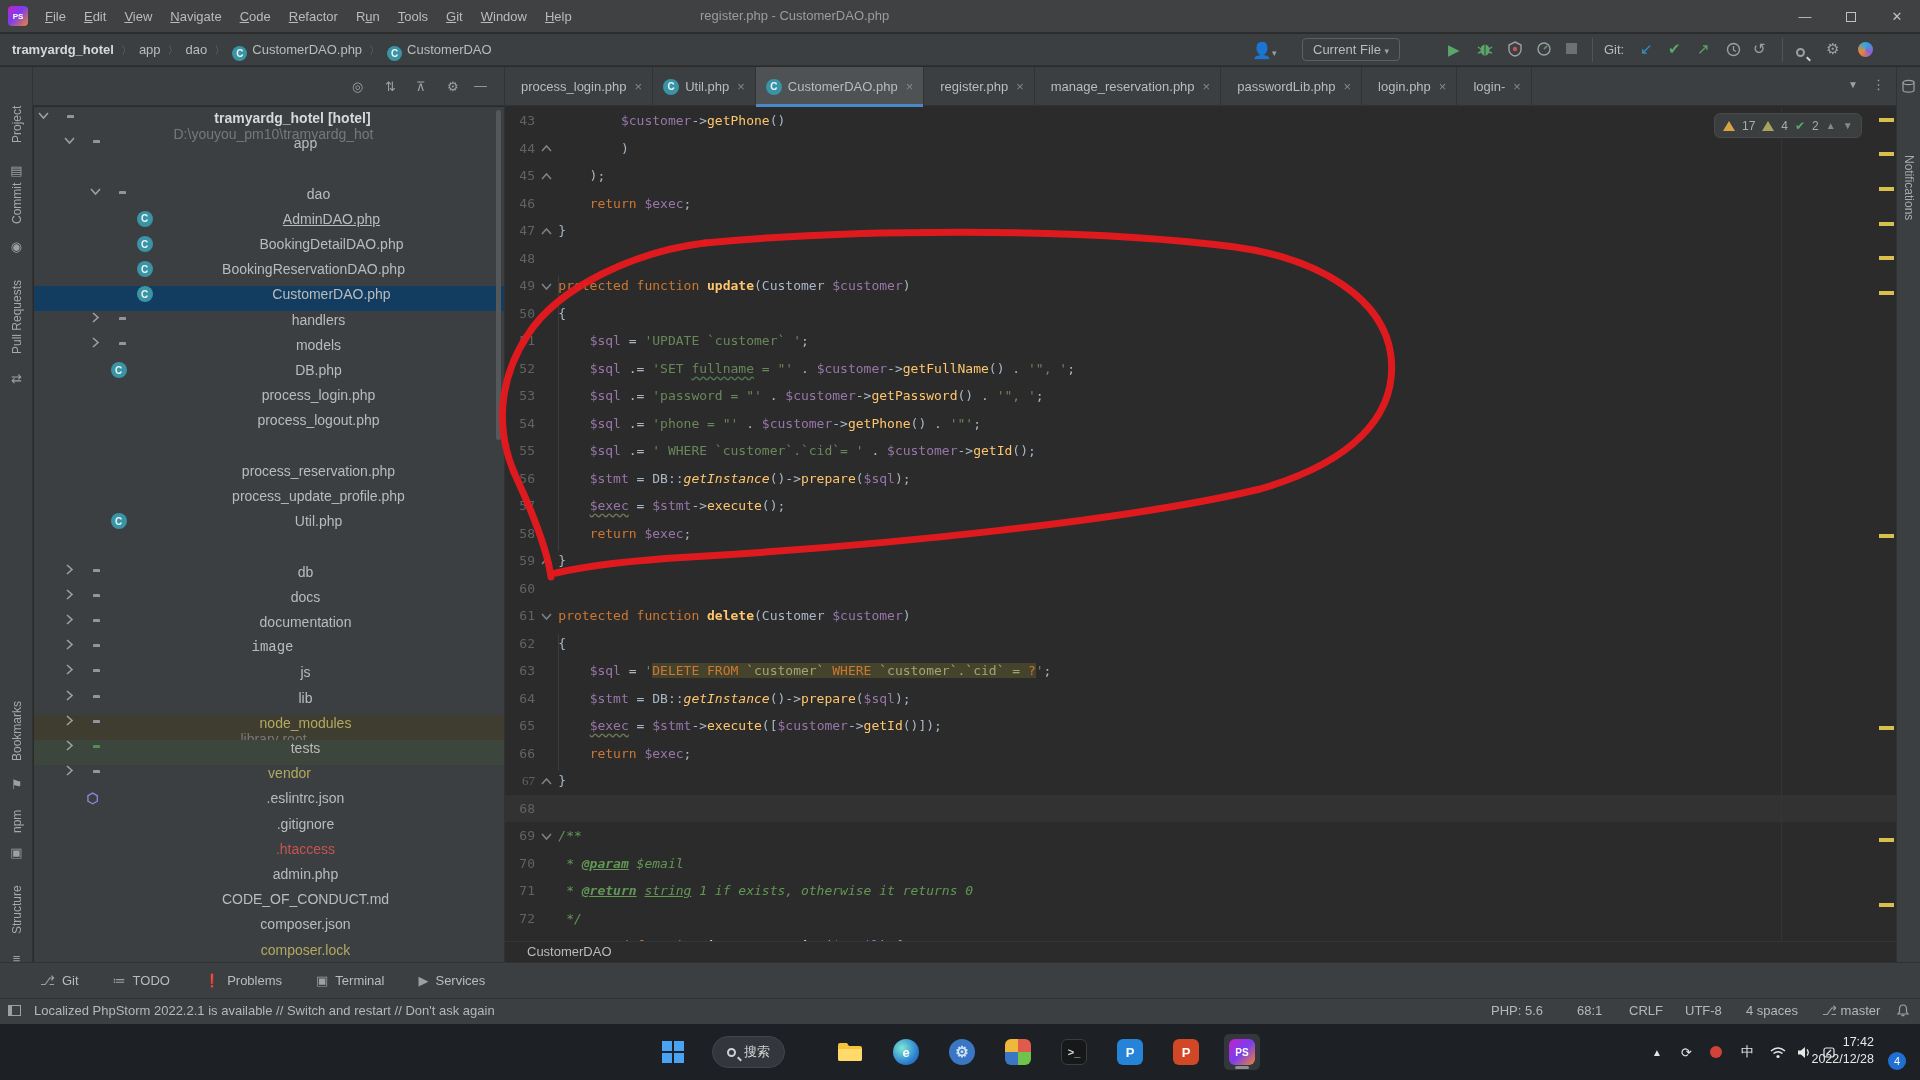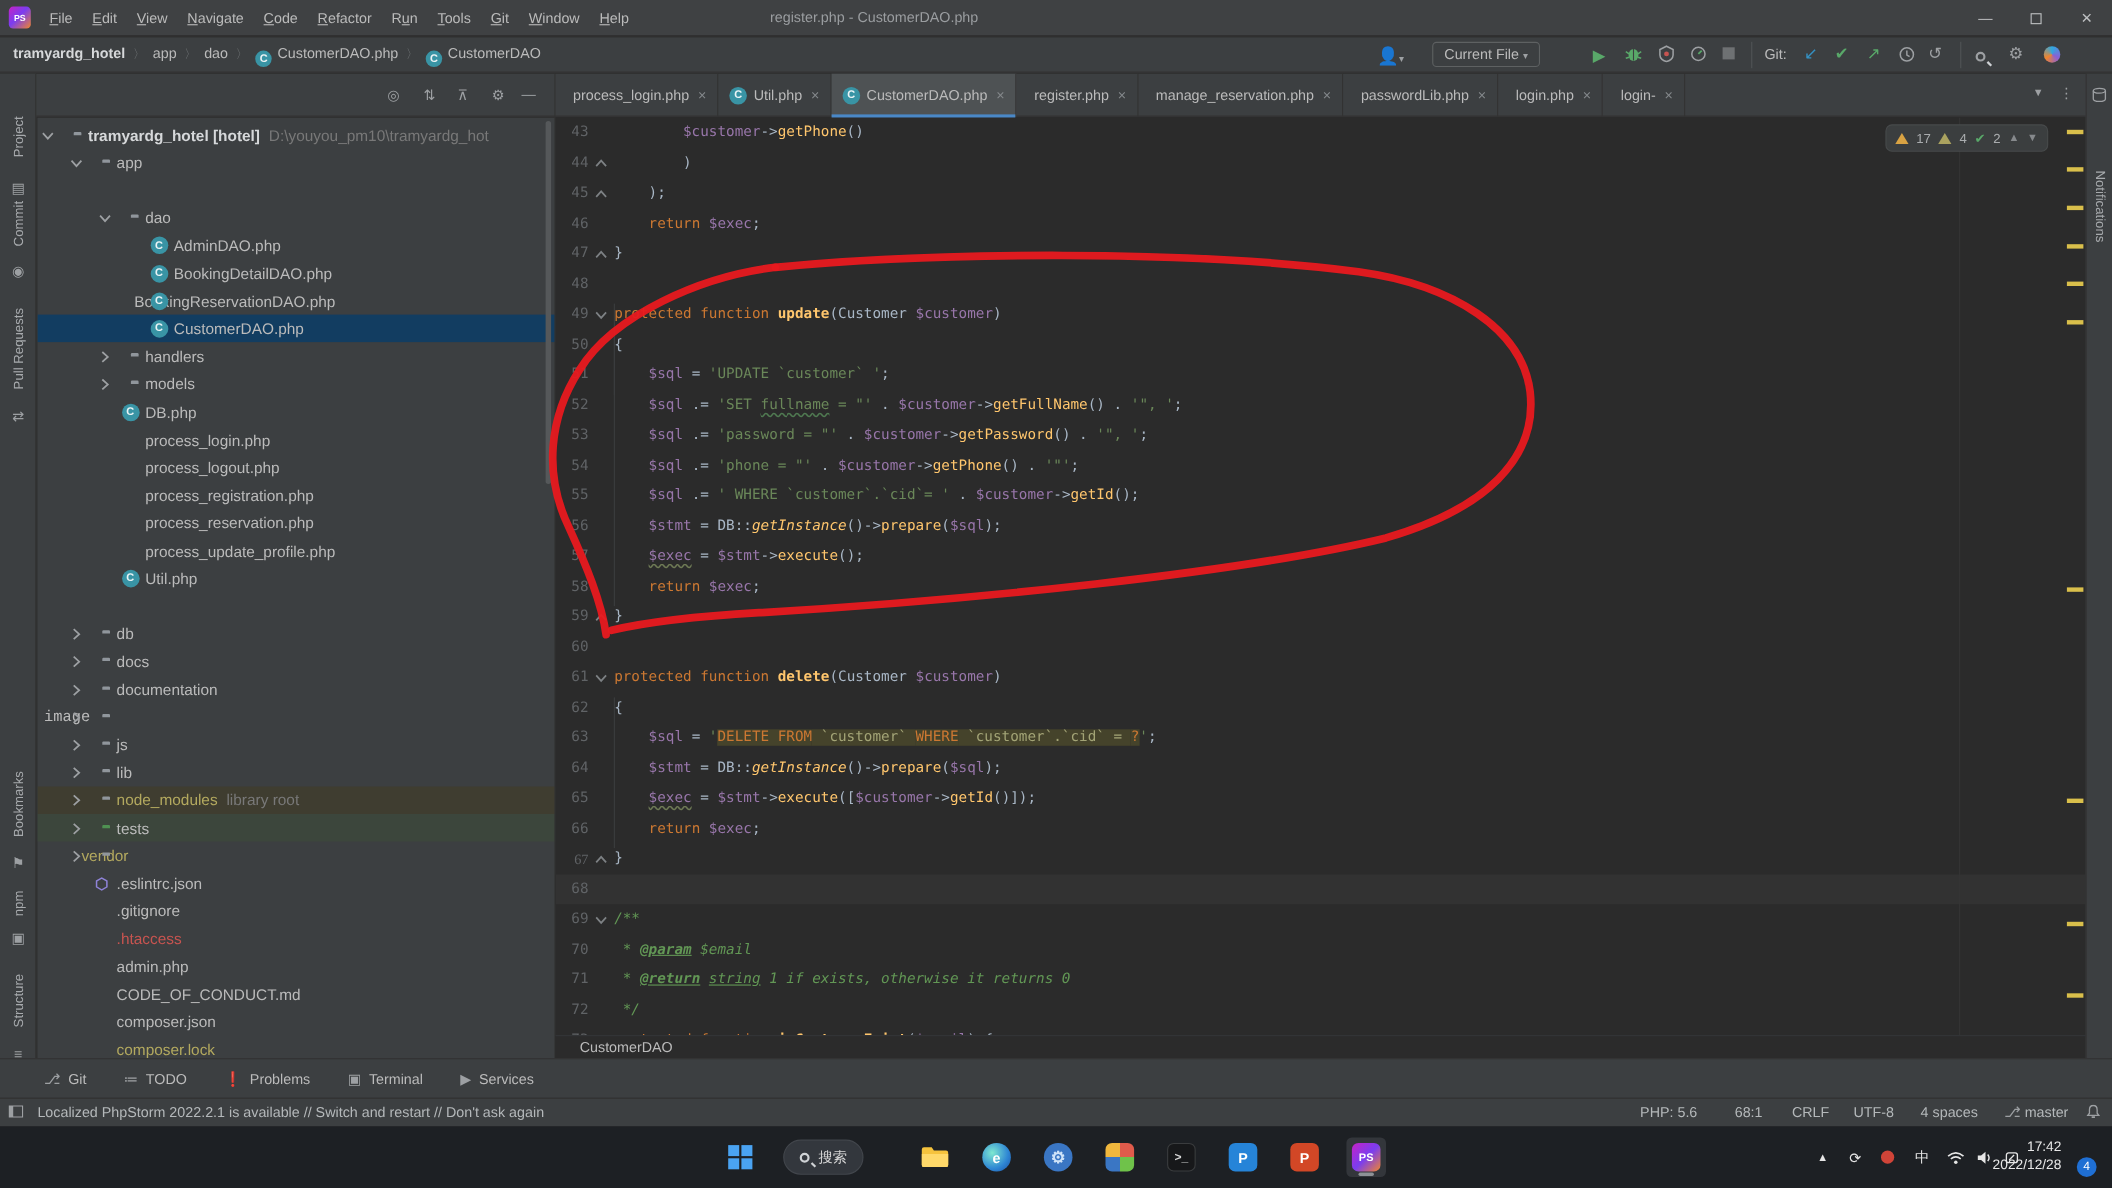--- a/index.html
+++ b/index.html
@@ -36,21 +36,21 @@
     clip-path:polygon(0 0,70% 0,100% 28%,100% 100%,0 100%); }
   .pageico i { position:absolute; left:-2px; bottom:0px; background:#9070c8; color:#fff; font-style:normal; font-size:6px; font-weight:bold; line-height:7px; padding:0 1px; border-radius:1px; }
   
   #lstripe { left:0; top:67px; width:33px; height:895px; background:#3c3f41; border-right:1px solid #323232; }
   .vlabel { writing-mode:vertical-rl; transform:rotate(180deg); color:#a7aaad; font-size:12px; }
   .vlabel-r { writing-mode:vertical-rl; color:#a7aaad; font-size:12px; }
   .stripeico { color:#9da0a3; font-size:13px; }
   
   #ptree { left:34px; top:107px; width:471px; height:855px; background:#3c3f41; overflow:hidden; }
   #treepanel-border { left:504px; top:67px; width:1px; height:895px; background:#323232; }
-  .trow { position:absolute; left:0; width:471px; height:25px; display:flex; align-items:center; font-size:14px; color:#bbbbbb; white-space:nowrap; }
+  .trow { position:absolute; left:0; width:471px; height:25px; display:flex; align-items:center; font-size:14px; color:#bbbbbb; white-space:nowrap;flex-direction:column; }
   .trow .lbl { margin-left:6px; }
   .chev { position:absolute; width:10px; height:10px; }
   .ticon { position:absolute; width:17px; height:16px; display:flex; align-items:center; justify-content:center; }
   .folder { width:15px; height:11px; background:#90969c; border-radius:1px; position:relative; }
   .folder::before { content:""; position:absolute; top:-3px; left:0; width:7px; height:3px; background:#90969c; border-radius:1px 1px 0 0; }
   .folder.green, .folder.green::before { background:#4f9152; }
   .classico { width:16px; height:16px; border-radius:50%; background:#3994a5; color:#eaf4f6; font-size:10px; font-weight:bold; display:flex; align-items:center; justify-content:center; }
   .hexico { color:#8f83d8; font-size:14px; font-weight:bold; }
   .mdb { background:#3e9cc0; color:#fff; font-size:6px; font-weight:bold; padding:0 1px; border-radius:1px; }
   .flame { width:10px; height:13px; background:linear-gradient(160deg,#e06c35,#c03540); border-radius:60% 0 55% 55%; transform:rotate(18deg); }
@@ -275,21 +275,21 @@
         <span><span class="folder"></span></span>
       </span>
       <span class="lbl" style="margin-left: 98px;">dao</span>
     </div>
     <div class="trow" style="top: 103.8px;">
       <span class="ticon" style="left: 102px;">
         <span>
           <span class="classico">C</span>
         </span>
       </span>
-      <span class="lbl" style="margin-left: 124px;">AdminDAO.php</span>
+      <span class="lbl" style="margin-left: 124px; text-decoration: underline;">AdminDAO.php</span>
     </div>
     <div class="trow" style="top: 129px;">
       <span class="ticon" style="left: 102px;">
         <span>
           <span class="classico">C</span>
         </span>
       </span>
       <span class="lbl" style="margin-left: 124px;">BookingDetailDAO.php</span>
     </div>
     <div class="trow" style="top: 154.2px;">
@@ -342,26 +342,20 @@
       <span class="ticon" style="left: 76px;">
         <span><span class="pageico"><i>PHP</i></span></span>
       </span>
       <span class="lbl" style="margin-left: 98px;">process_login.php</span>
     </div>
     <div class="trow" style="top: 305.4px;">
       <span class="ticon" style="left: 76px;">
         <span><span class="pageico"><i>PHP</i></span></span>
       </span>
       <span class="lbl" style="margin-left: 98px;">process_logout.php</span>
-    </div>
-    <div class="trow" style="top: 330.6px;">
-      <span class="ticon" style="left: 76px;">
-        <span><span class="pageico"><i>PHP</i></span></span>
-      </span>
-      <span class="lbl" style="margin-left: 98px;">process_registration.php</span>
     </div>
     <div class="trow" style="top: 355.8px;">
       <span class="ticon" style="left: 76px;">
         <span><span class="pageico"><i>PHP</i></span></span>
       </span>
       <span class="lbl" style="margin-left: 98px;">process_reservation.php</span>
     </div>
     <div class="trow" style="top: 381px;">
       <span class="ticon" style="left: 76px;">
         <span><span class="pageico"><i>PHP</i></span></span>

